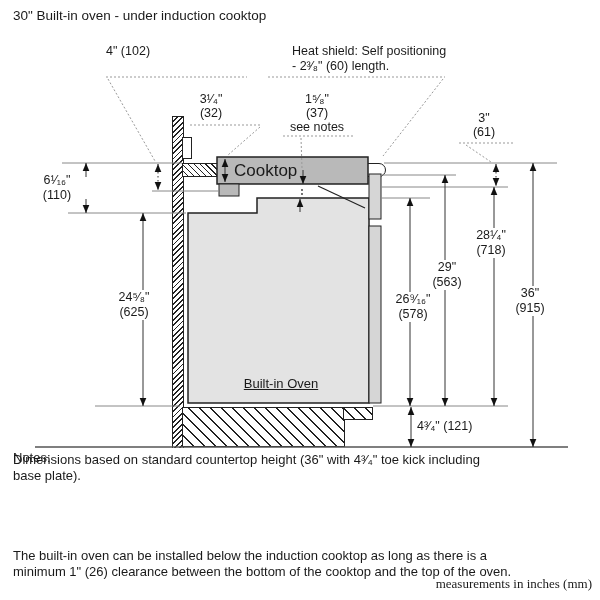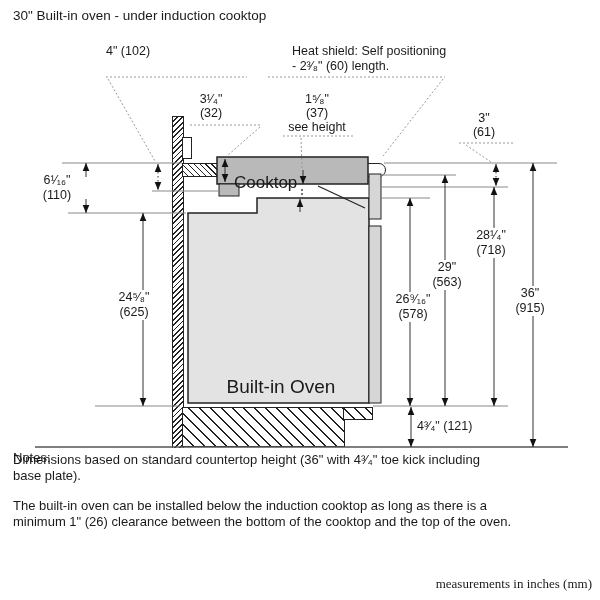--- a/index.html
+++ b/index.html
@@ -5,21 +5,21 @@
   html,body{margin:0;padding:0;background:#fff;}
   .stage{position:relative;width:600px;height:600px;background:#fff;
          font-family:"Liberation Sans", sans-serif;color:#1a1a1a;overflow:hidden;}
   .abs{position:absolute;}
   .title{font-size:13.5px;}
   .callout{font-size:12.5px;line-height:15px;}
   .toplabel{font-size:12.5px;line-height:14px;text-align:center;transform:translateX(-50%);}
   .dimlabel{font-size:12.5px;line-height:15px;text-align:center;transform:translateX(-50%);
             background:#fff;padding:0 2px;}
   .boxlabel-cooktop{font-size:17px;}
-  .boxlabel-oven{font-size:19px;transform:translateX(-50%);}
+  .boxlabel-oven{font-size:13px;transform:translateX(-50%);text-decoration:underline;}
   .notes{font-size:13px;line-height:15.5px;}
   .footer{font-size:13px;text-align:right;}
   .hatch-wall{background:repeating-linear-gradient(135deg,#fff 0 2.5px,#222 2.5px 3.8px);
               border-left:1.3px solid #222;border-right:1.3px solid #222;border-top:1.3px solid #222;}
   .hatch-counter{background:repeating-linear-gradient(45deg,#fff 0 3px,#222 3px 4.2px);
                  border:1.2px solid #222;}
   .hatch-base{background:repeating-linear-gradient(45deg,#fff 0 6.5px,#222 6.5px 7.8px);
               border:1.4px solid #222;}
   .wallcap{background:#fff;border:1.1px solid #222;}
   .bullnose{background:#fff;border:1.2px solid #222;border-radius:0 7px 7px 0;}
@@ -128,21 +128,21 @@
     <div>- 2³⁄₈" (60) length.</div>
   </div>
 
   <div class="abs toplabel" style="left:211px;top:92px;">
     <div>3¹⁄₄"</div>
     <div>(32)</div>
   </div>
   <div class="abs toplabel" style="left:317px;top:92px;">
     <div>1⁵⁄₈"</div>
     <div>(37)</div>
-    <div>see height</div>
+    <div>see notes</div>
   </div>
   <div class="abs toplabel" style="left:484px;top:111px;">
     <div>3"</div>
     <div>(61)</div>
   </div>
 
   <div class="abs dimlabel" style="left:57px;top:173px;">
     <div>6¹⁄₁₆"</div>
     <div>(110)</div>
   </div>
@@ -161,21 +161,21 @@
   <div class="abs dimlabel" style="left:491px;top:228px;">
     <div>28¹⁄₄"</div>
     <div>(718)</div>
   </div>
   <div class="abs dimlabel" style="left:530px;top:286px;">
     <div>36"</div>
     <div>(915)</div>
   </div>
   <div class="abs dimlabel" style="left:415px;top:419px;transform:none;">4³⁄₄" (121)</div>
 
-  <div class="abs boxlabel-cooktop" style="left:234px;top:161px;margin-top:12px;">Cooktop</div>
+  <div class="abs boxlabel-cooktop" style="left:234px;top:161px;">Cooktop</div>
   <div class="abs boxlabel-oven" style="left:281px;top:376px;">Built-in Oven</div>
 
   <div class="abs notes" style="left:13px;top:450px;">Notes:</div>
   <div class="abs notes" style="left:13px;top:452px;width:475px;">Dimensions based on standard countertop height (36" with 4³⁄₄" toe kick including base plate).</div>
-  <div class="abs notes" style="left:13px;top:498px;width:515px;">The built-in oven can be installed below the induction cooktop as long as there is a minimum 1" (26) clearance between the bottom of the cooktop and the top of the oven.</div>
+  <div class="abs notes" style="left:13px;top:548px;width:515px;">The built-in oven can be installed below the induction cooktop as long as there is a minimum 1" (26) clearance between the bottom of the cooktop and the top of the oven.</div>
   <div class="abs footer" style="left:292px;top:576px;width:300px;font-family:Liberation Serif, serif;">measurements in inches (mm)</div>
 
 </div>
 
 </body></html>

